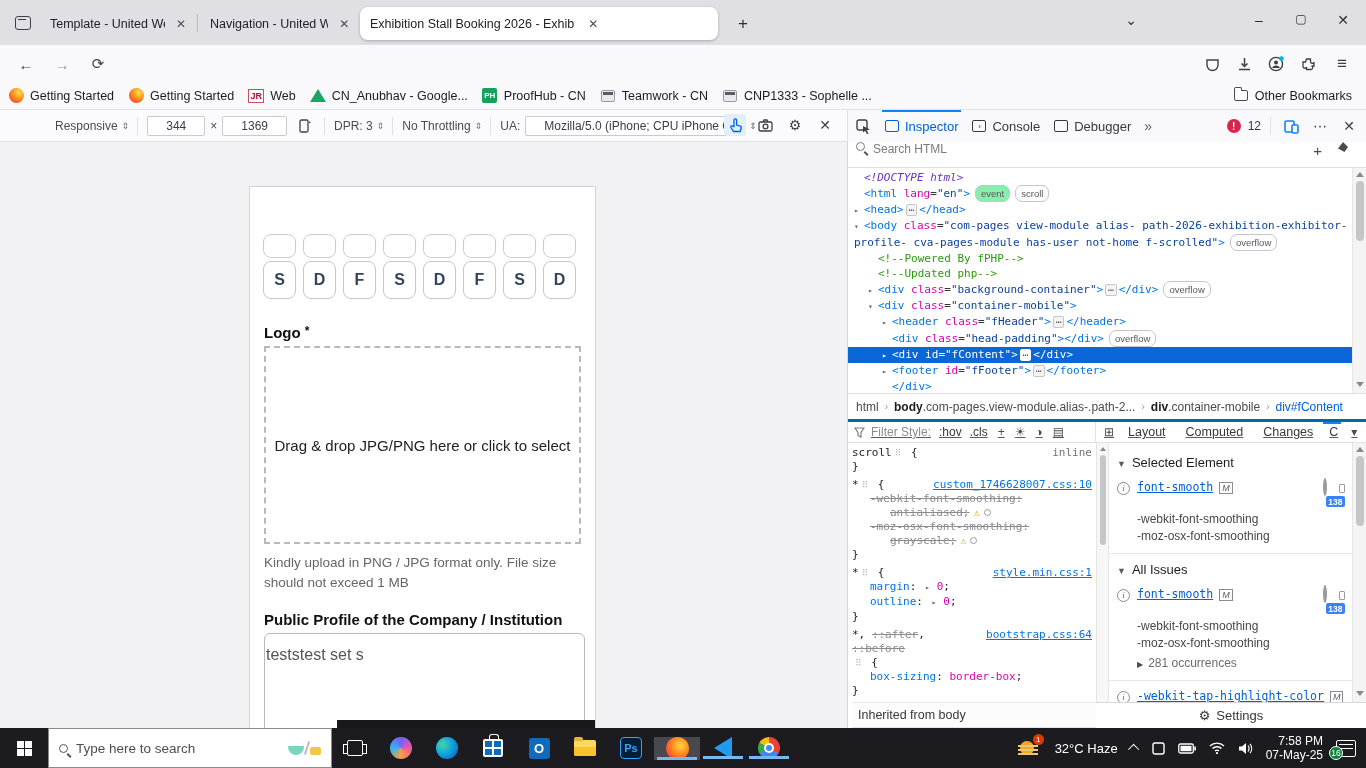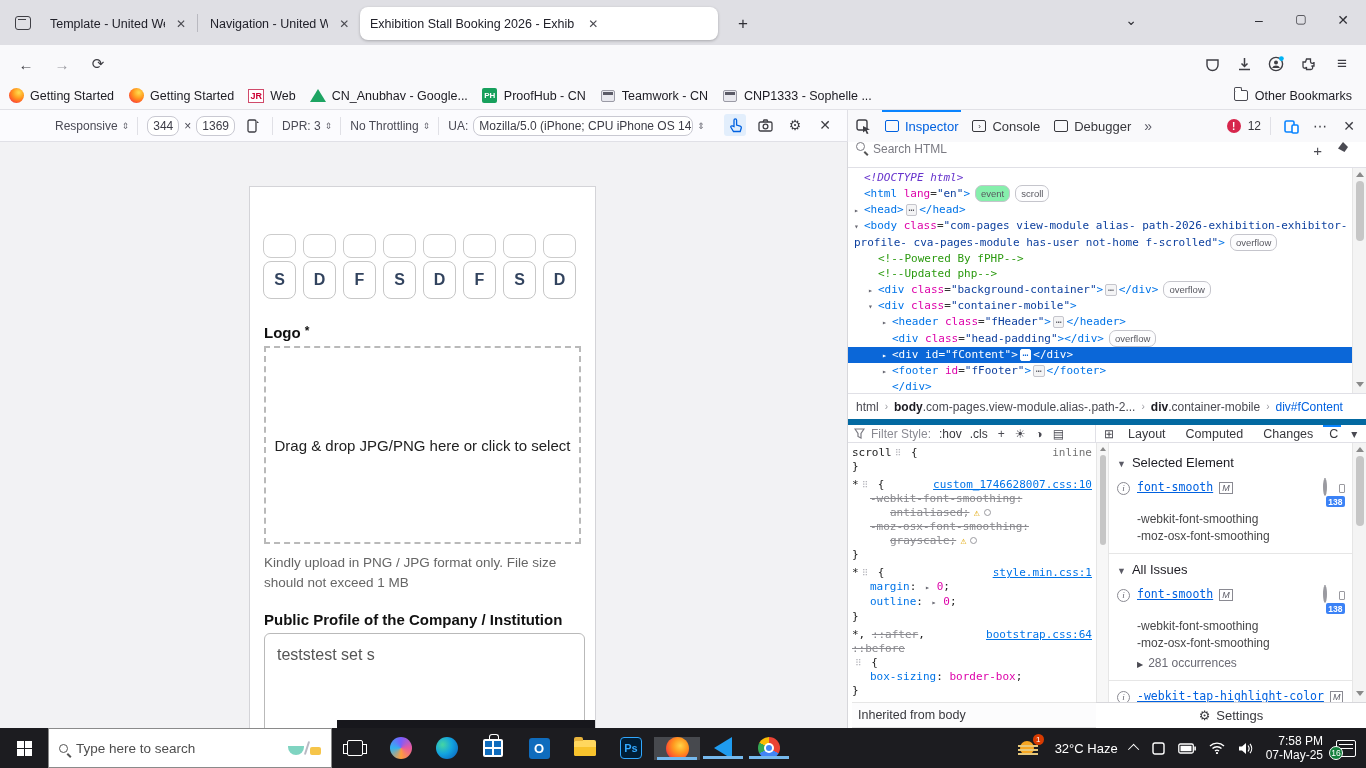--- a/index.html
+++ b/index.html
@@ -40,21 +40,21 @@
   .b-site { width:14px; height:12px; background:#e8e8ee; border:1px solid #9a9aa5; border-radius:2px; position:relative;}
   .b-site::before{ content:""; position:absolute; left:1px; top:1px; right:1px; height:3px; background:#5a5a66;}
   .b-folder { width:14px; height:11px; border:1.4px solid #4a4a52; border-radius:2px; position:relative; background:#fff;}
   .b-folder::before { content:""; position:absolute; left:-1px; top:-4px; width:6px; height:3px; border:1.4px solid #4a4a52; border-bottom:none; border-radius:2px 2px 0 0; background:#fff;}
   #bm-other { margin-left:auto; margin-right:6px; }
 
   
   #toolrow { position:absolute; left:0; top:110px; width:1366px; height:32px; background:#fbfbfe; border-bottom:1px solid #e0e0e6; }
   .rdm-lbl { font-size:12px; color:#4a4a55; }
   .updn { font-size:9px; color:#6a6a74; margin-left:4px; letter-spacing:-1px;}
-  .numbox { border:1px solid #c9c9d2; background:#fff; border-radius:8px; height:20px; padding:0 5px; font-size:12px; color:#3c3c46; display:flex; align-items:center; }
+  .numbox { border:1px solid #c9c9d2; background:#fff; border-radius:2px; height:20px; padding:0 18px; font-size:12px; color:#3c3c46; display:flex; align-items:center; }
   .vsep { width:1px; height:18px; background:#e0e0e6; margin:0 9px; }
   #dtx { position:absolute; left:847px; top:0; width:519px; height:32px; border-left:1px solid #e0e0e6; background:#f9f9fb; display:flex; align-items:center;}
   .dt-tab { display:flex; align-items:center; height:32px; padding:0 7px; font-size:13px; color:#38383d; position:relative;}
   .dt-tab.on { color:#0061e0; }
   .dt-tab.on::before { content:""; position:absolute; left:4px; right:4px; top:0; height:2px; background:#0a84ff;}
   .ticon { width:14px; height:12px; border:1.4px solid currentColor; border-radius:2px; margin-right:6px; position:relative; font-size:8px; display:flex;align-items:center;justify-content:center;}
   .errbadge { background:#d7264c; color:#fff; width:14px; height:14px; border-radius:50%; font-size:10px; font-weight:bold; display:flex; align-items:center; justify-content:center;}
   .rdmicons { position:absolute; right:530px; top:4px; display:flex; gap:8px; align-items:center;}
   .sicon { width:22px; height:22px; display:flex; align-items:center; justify-content:center; color:#3e3e44; font-size:14px; border-radius:3px;}
   .sicon.touch { color:#0061e0; background:#e2eefc;}
@@ -70,21 +70,21 @@
   .burger { position:absolute; right:16px; top:22px; width:26px; }
   .burger div { height:2.6px; background:#fff; margin-bottom:4.6px; border-radius:1px;}
   .stub-row, .letter-row { position:absolute; left:13px; right:13px; display:flex; gap:7px;}
   .stub-row { top:47px; }
   .stub { width:33px; height:24px; border:1px solid #ccc; border-radius:8px; background:#fff;}
   .letter-row { top:74px; }
   .lbox { width:33px; height:38px; border:1px solid #c7c7c7; border-radius:8px; display:flex; align-items:center; justify-content:center; font-size:16px; font-weight:bold; color:#32435e;}
   .sec-h { position:absolute; left:14px; font-size:15px; font-weight:bold; color:#111;}
   #dropzone { position:absolute; left:14px; right:14px; top:159px; height:198px; border:2px dashed #b9b9b9; display:flex; align-items:center; justify-content:center; color:#222; font-size:15px; text-align:center;}
   #uphint { position:absolute; left:14px; right:10px; top:366px; font-size:13.5px; color:#666; line-height:20px;}
-  #profileta { position:absolute; left:14px; top:446px; width:321px; height:110px; border:1px solid #b9b9b9; border-radius:6px; padding:12px 12px; font-size:16px; color:#555; font-family:"Liberation Sans",sans-serif;}
+  #profileta { position:absolute; left:14px; top:446px; width:321px; height:110px; border:1px solid #b9b9b9; border-radius:6px; padding:12px 1px; font-size:16px; color:#555; font-family:"Liberation Sans",sans-serif;}
   #vp-bottom { position:absolute; left:87px; right:0; bottom:0; height:8px; background:#17171c;}
 
   
   #devtools { position:absolute; left:847px; top:142px; width:519px; height:586px; background:#fff; border-left:1px solid #d7d7db; font-size:11px;}
   #dt-search { position:absolute; left:0; top:0; right:0; height:26px; border-bottom:1px solid #e0e0e6; display:flex; padding:0 8px; color:#7a7a82; font-size:12px;}
   #dt-search .plus { margin-left:auto; font-size:15px; color:#4a4a52;}
   #dt-search .dropper { width:10px; height:10px; background:#4a4a52; margin:0 10px 0 16px; clip-path:polygon(50% 0,100% 50%,65% 100%,0 65%);}
   #markup { position:absolute; left:0; top:26px; right:14px; height:225px; font-family:"DejaVu Sans Mono",monospace; font-size:11px; line-height:15px; overflow:hidden; padding-top:2px;}
   .m-line { position:relative; padding-right:4px; white-space:normal; word-break:break-all;}
   .m-arrow { display:inline-block; width:10px; color:#6a6a74; font-size:8px;}
@@ -97,21 +97,21 @@
   .m-line.selected .m-ell { background:#fff; color:#0b67d8 !important; border-color:#fff;}
   #mk-scroll { position:absolute; right:0; top:26px; width:14px; height:225px; background:#f4f4f4; border-left:1px solid #e6e6e6;}
   .sb-arrow { width:0; height:0; margin:4px auto; border-left:4px solid transparent; border-right:4px solid transparent;}
   .sb-up { border-bottom:5px solid #8a8a8a;} .sb-dn { border-top:5px solid #8a8a8a;}
   .sb-thumb { width:8px; margin:2px auto; background:#c6c6c6; border-radius:4px;}
   #mk-scroll .sb-dn { position:absolute; bottom:2px; left:3px;}
   #crumbs { position:absolute; left:0; top:251px; right:0; height:26px; border-top:1px solid #e0e0e6; display:flex; align-items:center; padding:0 8px; font-size:12px; color:#4a4a52; white-space:nowrap; overflow:hidden;}
   #crumbs b { color:#1c1b22;}
   #crumbs .csep { margin:0 6px; color:#9a9aa0; font-size:10px;}
   #crumbs .cur { color:#0061e0;}
-  #ruletools { position:absolute; left:0; top:277px; right:0; height:24px; border-top:6px solid #0369a1; border-bottom:1px solid #e0e0e6; display:flex; align-items:flex-end; font-size:12px; color:#5b5b66;}
+  #ruletools { position:absolute; left:0; top:277px; right:0; height:24px; border-top:3px solid #0369a1; border-bottom:1px solid #e0e0e6; display:flex; align-items:flex-end; font-size:12px; color:#5b5b66;text-decoration:underline;}
   .rt-left { width:248px; display:flex; align-items:center; padding:0 6px; height:100%; border-right:1px solid #e0e0e6;}
   .rt-left .pseudo { margin-left:8px; color:#38383d;}
   .rt-ic { margin-left:10px; color:#4a4a52; font-size:12px;}
   .side-tabs { display:flex; align-items:center; height:100%; flex:1;}
   .side-tab { padding:0 10px; height:100%; display:flex; align-items:center; color:#38383d; font-size:12.5px; position:relative;}
   .side-tab.partial::before { content:""; position:absolute; top:0; left:0; right:0; height:2px; background:#0a84ff;}
   #dt-body { position:absolute; left:0; top:301px; right:0; bottom:0;}
   #rules { position:absolute; left:0; top:0; width:248px; bottom:0; font-family:"DejaVu Sans Mono",monospace; font-size:11px; line-height:14px; padding:3px 0 0 4px; overflow:hidden;}
   .r-head { position:relative; padding-right:4px;}
   .r-sel { color:#222;}

